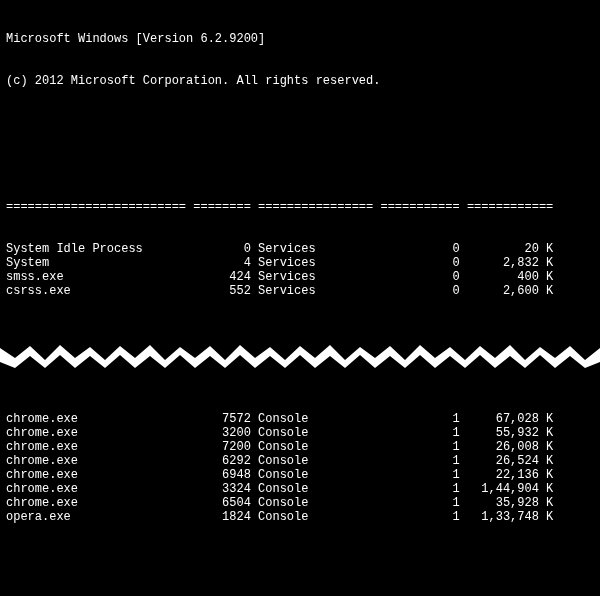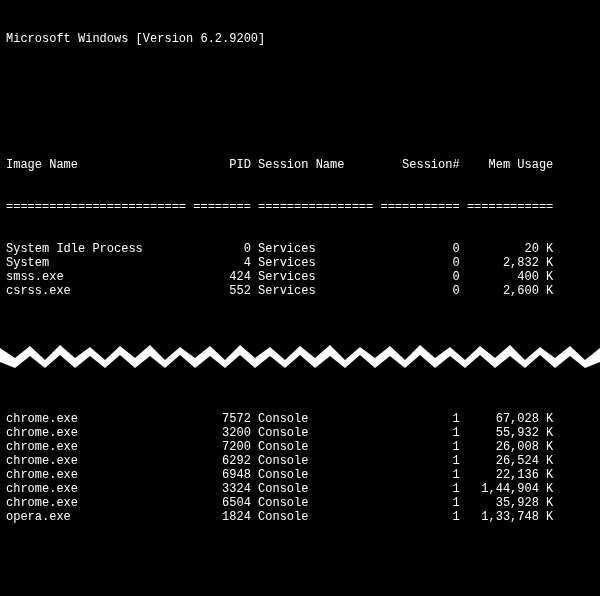--- a/index.html
+++ b/index.html
@@ -31,23 +31,23 @@
     top: 0; left: 0;
     width: 100%;
     height: 100%;
   }
 </style>
 </head>
 <body>
 
 <div class="terminal">
   <div class="line">Microsoft Windows [Version 6.2.9200]</div>
+  <div class="line">(c) 2012 Microsoft Corporation. All rights reserved.</div>
   <div class="line">&nbsp;</div>
   <div class="line">&nbsp;</div>
-  <div class="line" id="tasklist-header">Image Name                     PID Session Name        Session#    Mem Usage</div>
   <div class="line" id="tasklist-sep">========================= ======== ================ =========== ============</div>
   <div id="tasklist-top"><div class="line">System Idle Process              0 Services                   0         20 K</div><div class="line">System                           4 Services                   0      2,832 K</div><div class="line">smss.exe                       424 Services                   0        400 K</div><div class="line">csrss.exe                      552 Services                   0      2,600 K</div></div>
 
   <div class="rip">
     <svg viewBox="0 0 600 30" preserveAspectRatio="none">
       <path d="M0,8 L15,18 L30,6 L45,20 L60,5 L75,18 L90,7 L105,20 L120,6 L135,18 L150,5 L165,20 L180,7 L195,18 L210,6 L225,20 L240,5 L255,18 L270,7 L285,20 L300,6 L315,18 L330,5 L345,20 L360,7 L375,18 L390,6 L405,20 L420,5 L435,18 L450,7 L465,20 L480,6 L495,18 L510,5 L525,20 L540,7 L555,18 L570,6 L585,20 L600,8 L600,22 L585,28 L570,16 L555,28 L540,15 L525,28 L510,16 L495,28 L480,15 L465,28 L450,16 L435,28 L420,15 L405,28 L390,16 L375,28 L360,15 L345,28 L330,16 L315,28 L300,15 L285,28 L270,16 L255,28 L240,15 L225,28 L210,16 L195,28 L180,15 L165,28 L150,16 L135,28 L120,15 L105,28 L90,16 L75,28 L60,15 L45,28 L30,16 L15,28 L0,22 Z" fill="#fff"></path>
     </svg>
   </div>
 
   <div id="tasklist-bottom"><div class="line">chrome.exe                    7572 Console                    1     67,028 K</div><div class="line">chrome.exe                    3200 Console                    1     55,932 K</div><div class="line">chrome.exe                    7200 Console                    1     26,008 K</div><div class="line">chrome.exe                    6292 Console                    1     26,524 K</div><div class="line">chrome.exe                    6948 Console                    1     22,136 K</div><div class="line">chrome.exe                    3324 Console                    1   1,44,904 K</div><div class="line">chrome.exe                    6504 Console                    1     35,928 K</div><div class="line">opera.exe                     1824 Console                    1   1,33,748 K</div></div>

